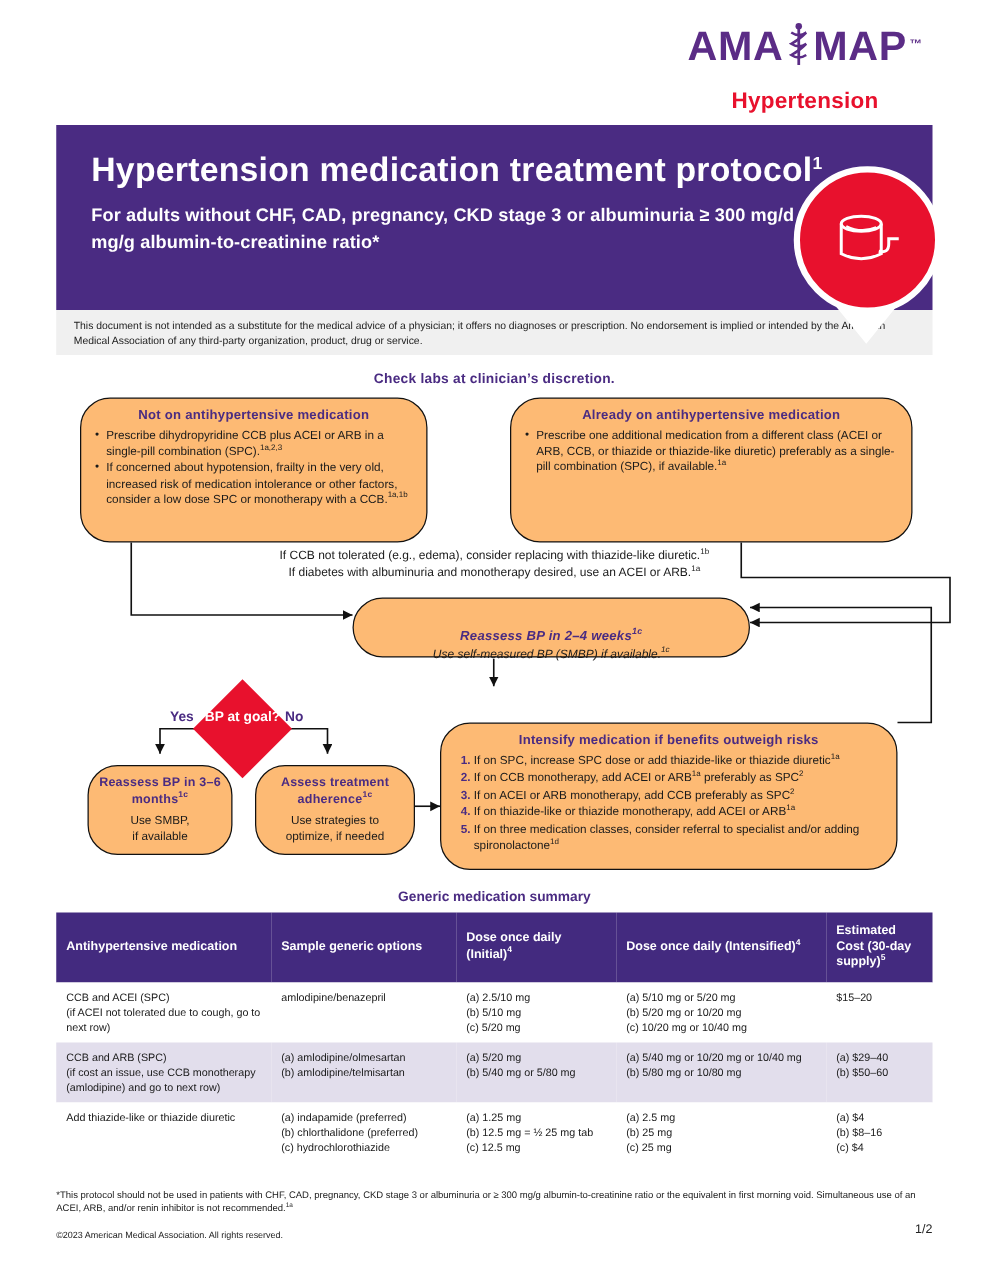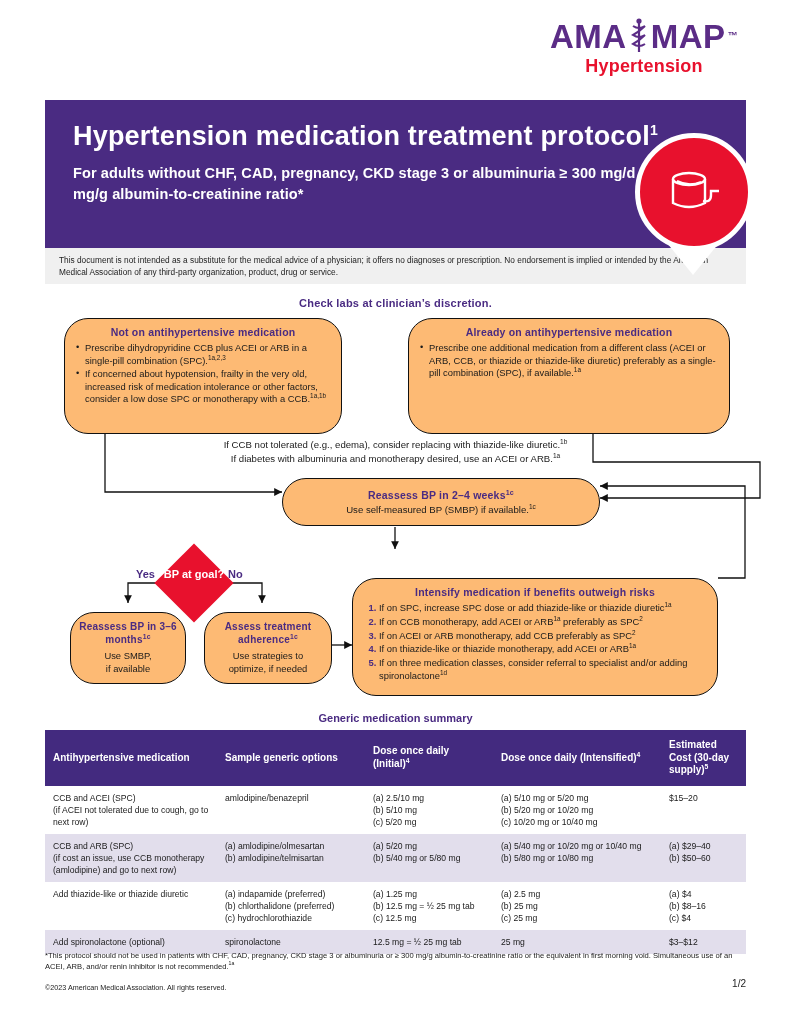--- a/index.html
+++ b/index.html
@@ -14,21 +14,21 @@
 
   
   .logo { position: absolute; right: 32px; top: 18px; text-align: center; width: 230px; }
   .logo-main {
     font-size: 33px; font-weight: bold; color: #5B2C86;
     letter-spacing: .5px; line-height: 1; white-space: nowrap;
     display: flex; align-items: center; justify-content: center; gap: 2px;
   }
   .logo-tm { font-size: 10px; vertical-align: super; }
   .caduceus { width: 20px; height: 36px; position: relative; }
-  .logo-sub { font-size: 18px; font-weight: bold; color: #E8112D; margin-top: 2px; letter-spacing: .2px; }
+  .logo-sub { font-size: 18px; font-weight: bold; color: #E8112D; margin-top: 16px; letter-spacing: .2px; }
 
   
   .hero {
     position: absolute; left: 45px; top: 100px; width: 701px; height: 148px;
     background: #4A2B82; color: #fff; padding: 22px 28px 0 28px;
   }
   .hero h1 { font-size: 27px; line-height: 1.1; font-weight: bold; letter-spacing: .2px; }
   .hero h1 sup { font-size: 14px; }
   .hero h2 { font-size: 14.5px; line-height: 1.45; font-weight: bold; margin-top: 11px; letter-spacing: .1px; }
 
@@ -180,21 +180,21 @@
     <ul>
       <li>Prescribe one additional medication from a different class (ACEI or ARB, CCB, or thiazide or thiazide-like diuretic) preferably as a single-pill combination (SPC), if available.<sup>1a</sup></li>
     </ul>
   </div>
 
   <div class="mid-note">
     <div>If CCB not tolerated (e.g., edema), consider replacing with thiazide-like diuretic.<sup>1b</sup></div>
     <div>If diabetes with albuminuria and monotherapy desired, use an ACEI or ARB.<sup>1a</sup></div>
   </div>
 
-  <div class="fbox" style="left:282px; top:478px; width:318px; height:48px; padding-top:10px;">
+  <div class="fbox" style="left:282px; top:478px; width:318px; height:48px; padding-top:24px;font-style:italic;">
     <div class="bt" style="margin-bottom:3px;">Reassess BP in 2–4 weeks<sup>1c</sup></div>
     <div style="text-align:center; font-size:9.6px;">Use self-measured BP (SMBP) if available.<sup>1c</sup></div>
   </div>
 
   <div class="diamond"></div>
   <div class="diamond-label">BP at goal?</div>
   <div class="yn" style="left:136px; top:568px;">Yes</div>
   <div class="yn" style="left:228px; top:568px;">No</div>
 
   <div class="fbox" style="left:70px; top:612px; width:116px; height:72px; padding:8px 6px;">
@@ -250,27 +250,20 @@
         <td>(a) 5/40 mg or 10/20 mg or 10/40 mg<br>(b) 5/80 mg or 10/80 mg</td>
         <td>(a) $29–40<br>(b) $50–60</td>
       </tr>
       <tr class="plain">
         <td>Add thiazide-like or thiazide diuretic</td>
         <td>(a) indapamide (preferred)<br>(b) chlorthalidone (preferred)<br>(c) hydrochlorothiazide</td>
         <td>(a) 1.25 mg<br>(b) 12.5 mg = ½ 25 mg tab<br>(c) 12.5 mg</td>
         <td>(a) 2.5 mg<br>(b) 25 mg<br>(c) 25 mg</td>
         <td>(a) $4<br>(b) $8–16<br>(c) $4</td>
       </tr>
-      <tr class="alt">
-        <td>Add spironolactone (optional)</td>
-        <td>spironolactone</td>
-        <td>12.5 mg = ½ 25 mg tab</td>
-        <td>25 mg</td>
-        <td>$3–$12</td>
-      </tr>
     </tbody>
   </table>
 
   <div class="foot">*This protocol should not be used in patients with CHF, CAD, pregnancy, CKD stage 3 or albuminuria or ≥ 300 mg/g albumin-to-creatinine ratio or the equivalent in first morning void. Simultaneous use of an ACEI, ARB, and/or renin inhibitor is not recommended.<sup>1a</sup></div>
   <div class="copy">©2023 American Medical Association. All rights reserved.</div>
   <div class="pgnum">1/2</div>
 
 </div>
 
 </body></html>

